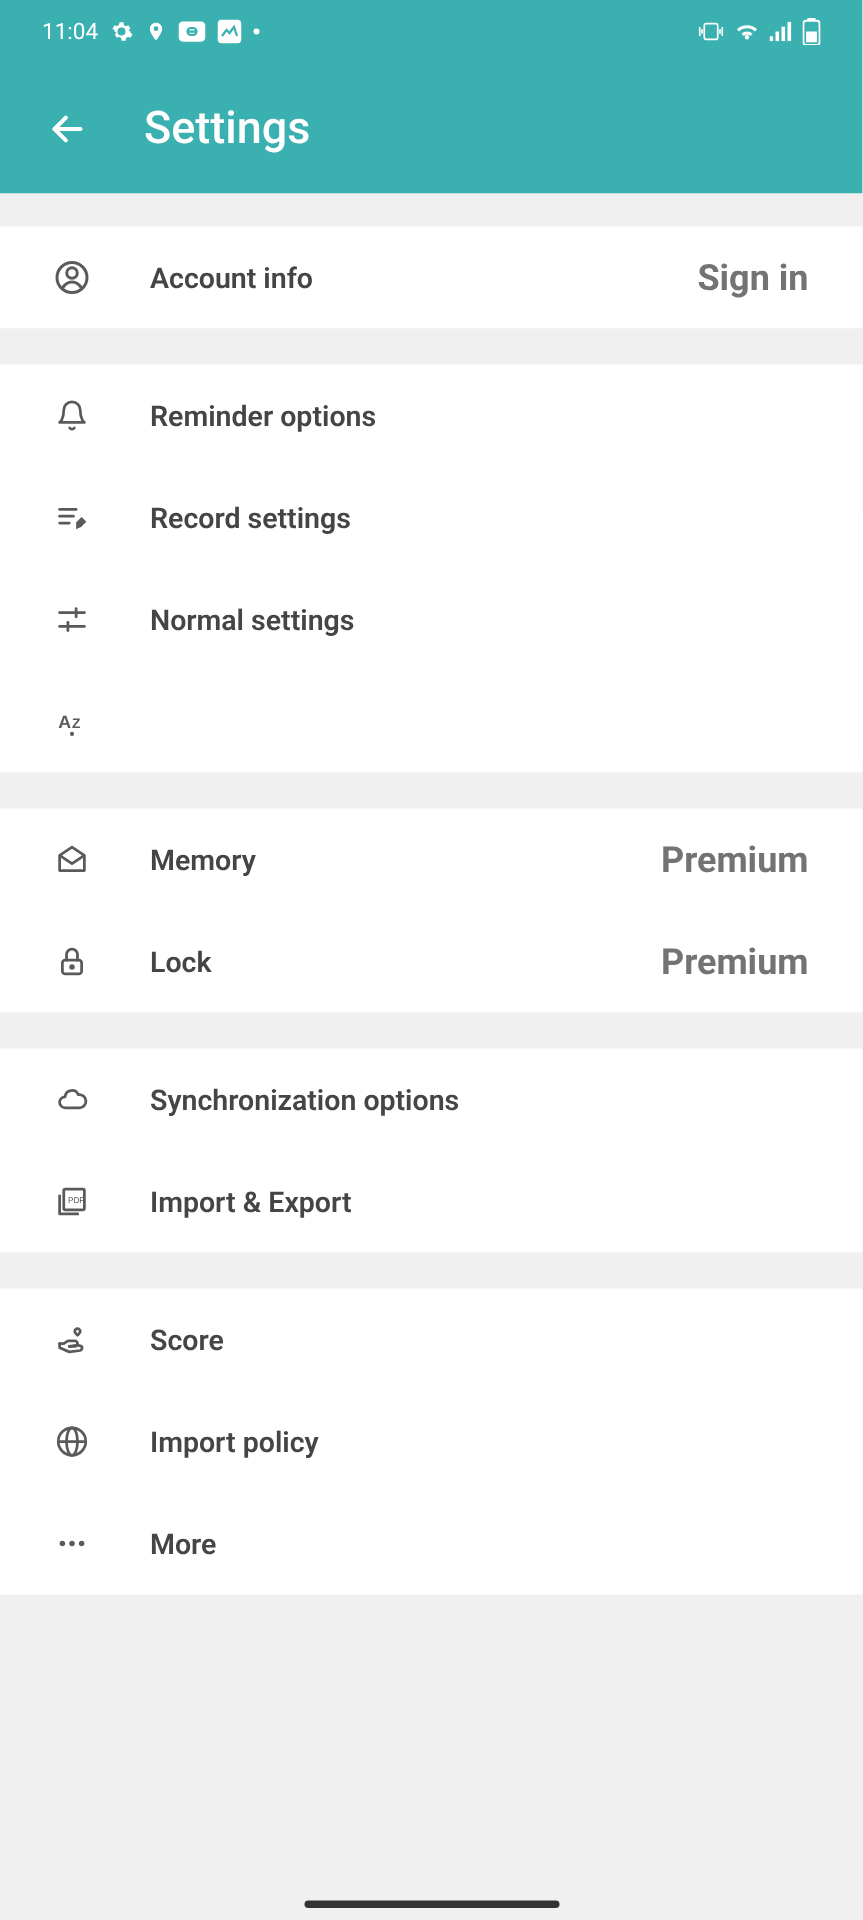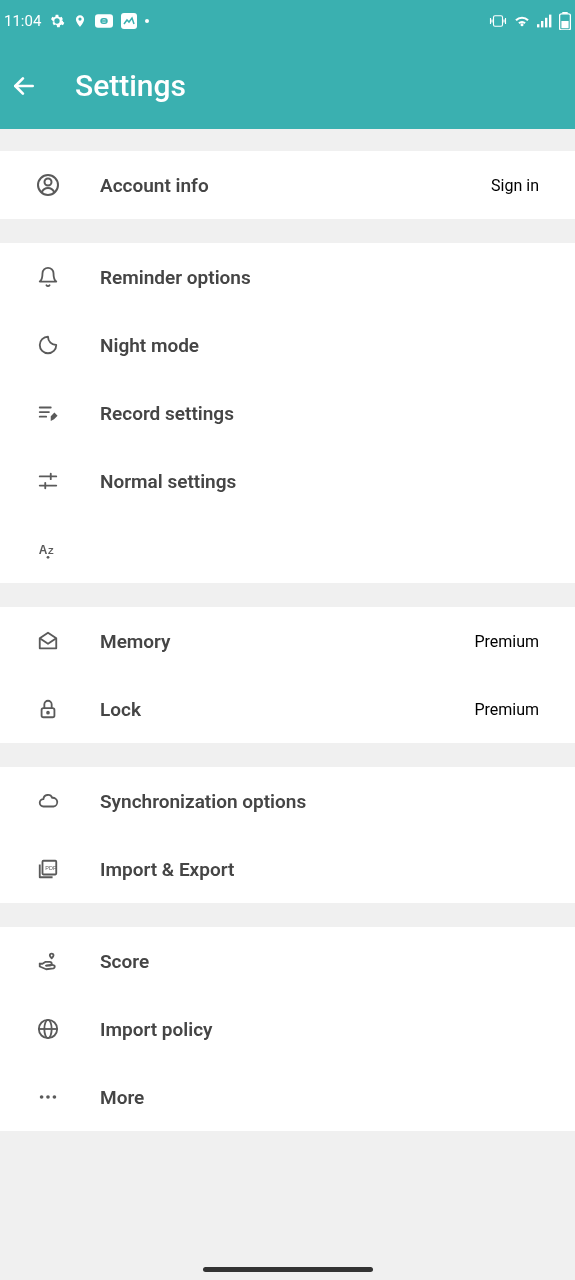--- a/index.html
+++ b/index.html
@@ -9,32 +9,32 @@
       width: 575px;
       height: 1280px;
       overflow: hidden;
     }
     .status-bar {
       background: #3ab0b0;
       height: 42px;
       display: flex;
       align-items: center;
       justify-content: space-between;
-      padding: 0 4px;
+      padding: 0 28px;
       color: white;
       font-size: 15px;
     }
     .status-left { display: flex; align-items: center; gap: 8px; }
     .status-right { display: flex; align-items: center; gap: 6px; }
     .header {
       background: #3ab0b0;
       height: 87px;
       display: flex;
       align-items: center;
-      padding: 0 11px;
+      padding: 0 32px;
       gap: 38px;
     }
     .back-arrow { color: white; }
     .header-title {
       color: white;
       font-size: 30px;
       font-weight: 500;
     }
     .spacer-small { height: 22px; background: #f0f0f0; }
     .spacer { height: 24px; background: #f0f0f0; }
@@ -55,23 +55,23 @@
       color: #5a5a5a;
       flex-shrink: 0;
     }
     .row-label {
       color: #454545;
       font-size: 19px;
       font-weight: 600;
       flex: 1;
     }
     .row-tail {
-      color: #000000;
-      font-size: 16px;
-      font-weight: 400;
+      color: #737373;
+      font-size: 24px;
+      font-weight: 700;
     }
     .nav-bar {
       position: absolute;
       bottom: 8px;
       left: 50%;
       transform: translateX(-50%);
       width: 170px;
       height: 5px;
       background: #333;
       border-radius: 3px;
@@ -174,28 +174,20 @@
     <span class="row-icon">
       <svg width="22" height="22" viewBox="0 0 24 24" fill="none" stroke="#5a5a5a" stroke-width="2" stroke-linecap="round" stroke-linejoin="round">
           <path d="M18 8A6 6 0 006 8c0 7-3 9-3 9h18s-3-2-3-9"></path>
           <path d="M13.7 21a2 2 0 01-3.4 0"></path>
         </svg>
     </span>
     <span class="row-label">Reminder options</span>
   </div>
   <div class="row">
     <span class="row-icon">
-      <svg width="22" height="22" viewBox="0 0 24 24" fill="none" stroke="#5a5a5a" stroke-width="2" stroke-linecap="round" stroke-linejoin="round">
-          <path d="M12 3a9 9 0 009 9 9 9 0 01-9 9 9 9 0 010-18z"></path>
-        </svg>
-    </span>
-    <span class="row-label">Night mode</span>
-  </div>
-  <div class="row">
-    <span class="row-icon">
       <svg width="22" height="22" viewBox="0 0 24 24" fill="none" stroke="#5a5a5a" stroke-width="2" stroke-linecap="round">
           <line x1="3" y1="6" x2="15" y2="6"></line>
           <line x1="3" y1="11" x2="13" y2="11"></line>
           <line x1="3" y1="16" x2="10" y2="16"></line>
           <path d="M16 16l3-3 2 2-3 3-2 1z" fill="#5a5a5a"></path>
         </svg>
     </span>
     <span class="row-label">Record settings</span>
   </div>
   <div class="row">

